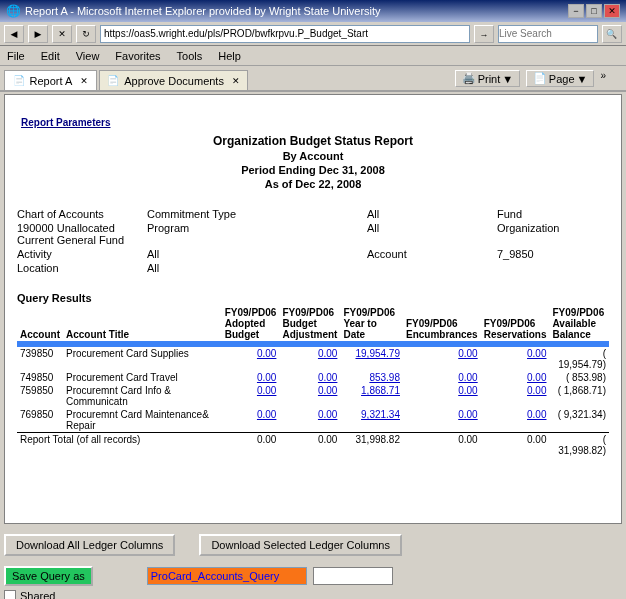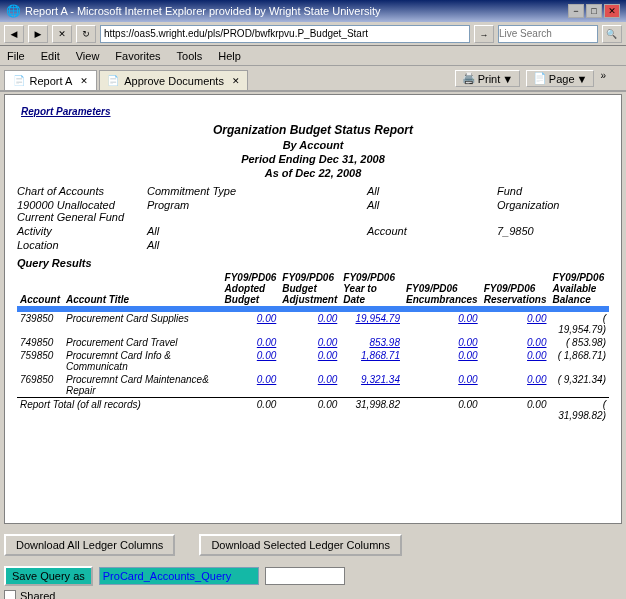--- a/index.html
+++ b/index.html
@@ -117,42 +117,41 @@
     .rp-label {
       font-size: 10px;
       color: #000080;
       padding: 2px 4px;
       font-weight: bold;
       text-decoration: underline;
     }
 
     
     .report-content {
-      padding: 9px 12px;
-      font-style: italic;
+      padding: 20px 12px;
     }
     .report-title {
       text-align: center;
       font-weight: bold;
       font-size: 12px;
       margin: 4px 0 2px;
     }
     .report-subtitle {
       text-align: center;
       font-weight: bold;
       font-size: 11px;
       margin: 2px 0;
     }
 
     
     .params-grid {
       display: grid;
       grid-template-columns: 130px 220px 130px auto;
       font-size: 11px;
-      margin: 6px 0;
+      margin: 18px 0;
       row-gap: 2px;
     }
     .params-grid .label { color: #000; }
     .params-grid .value { color: #000; }
 
     
     .qr-label {
       font-weight: bold;
       font-size: 11px;
       margin: 4px 0 2px;
@@ -198,35 +197,36 @@
       background: #d4d0c8;
       border: 2px outset #fff;
       padding: 3px 10px;
       font-size: 11px;
       cursor: pointer;
     }
     .save-row {
       display: flex; align-items: center; gap: 6px;
     }
     .save-btn {
-      background: #14b8a6;
+      background: #22c55e;
       border: 2px outset #fff;
       padding: 2px 6px;
       font-size: 11px;
       cursor: pointer;
       white-space: nowrap;
     }
     .save-input {
       border: 1px solid #7f9db9;
-      background: #14b8a6;
+      background: #f97316;
       color: blue;
       font-size: 11px;
       padding: 1px 3px;
       width: 160px;
       height: 18px;
+      margin-left: 48px;
     }
     .shared-row {
       display: flex; align-items: center; gap: 4px; margin-top: 4px;
     }
     .checkbox {
       width: 12px; height: 12px;
       border: 1px solid #808080;
       background: white;
       cursor: pointer;
     }

